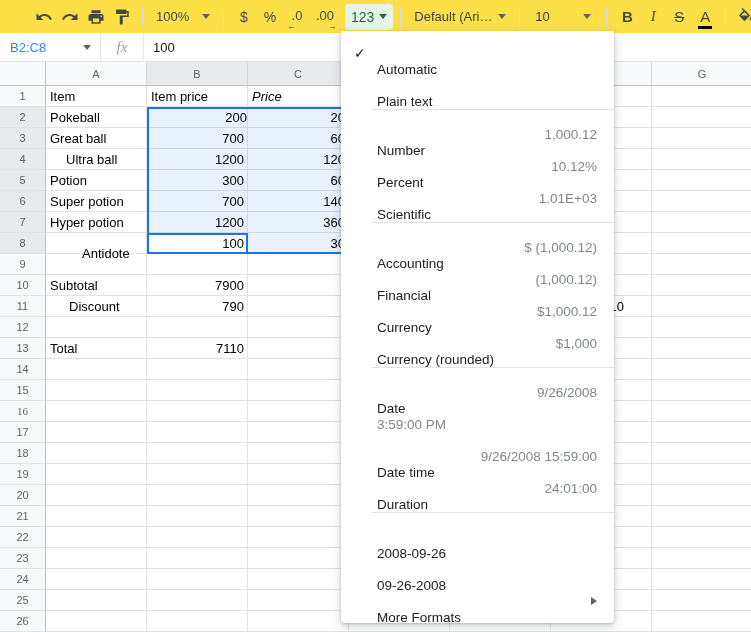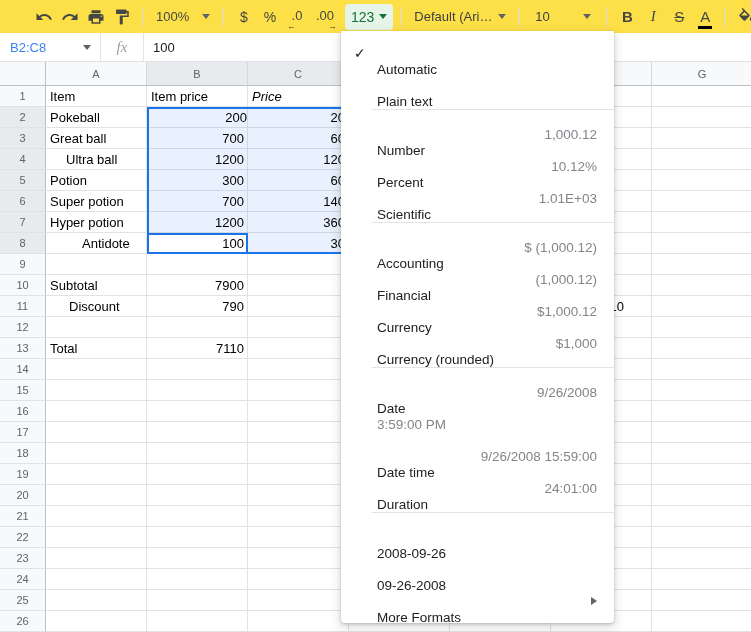--- a/index.html
+++ b/index.html
@@ -176,21 +176,21 @@
       <div class="cell right" style="left: 248px; top: 87px;">120</div>
       <div class="cell left" style="left: 46px; top: 108px;">Potion</div>
       <div class="cell right" style="left: 147px; top: 108px;">300</div>
       <div class="cell right" style="left: 248px; top: 108px;">60</div>
       <div class="cell left" style="left: 46px; top: 129px;">Super potion</div>
       <div class="cell right" style="left: 147px; top: 129px;">700</div>
       <div class="cell right" style="left: 248px; top: 129px;">140</div>
       <div class="cell left" style="left: 46px; top: 150px;">Hyper potion</div>
       <div class="cell right" style="left: 147px; top: 150px;">1200</div>
       <div class="cell right" style="left: 248px; top: 150px;">360</div>
-      <div class="cell left" style="left: 46px; top: 171px; padding-left: 36px;">Antidote</div>
+      <div class="cell left" style="left: 46px; top: 181px; padding-left: 36px;">Antidote</div>
       <div class="cell right" style="left: 147px; top: 171px;">100</div>
       <div class="cell right" style="left: 248px; top: 171px;">30</div>
       <div class="cell left" style="left: 46px; top: 213px;">Subtotal</div>
       <div class="cell right" style="left: 147px; top: 213px;">7900</div>
       <div class="cell left" style="left: 46px; top: 234px; margin-left: 19px;">Discount</div>
       <div class="cell right" style="left: 147px; top: 234px;">790</div>
       <div class="cell right indent" style="left: 551px; top: 234px;">10</div>
       <div class="cell left" style="left: 46px; top: 276px;">Total</div>
       <div class="cell right" style="left: 147px; top: 276px;">7110</div>
     </div>
@@ -213,21 +213,21 @@
       <div class="row-header sel" style="top: 129px;">6</div>
       <div class="row-header sel" style="top: 150px;">7</div>
       <div class="row-header sel" style="top: 171px;">8</div>
       <div class="row-header" style="top: 192px;">9</div>
       <div class="row-header" style="top: 213px;">10</div>
       <div class="row-header" style="top: 234px;">11</div>
       <div class="row-header" style="top: 255px;">12</div>
       <div class="row-header" style="top: 276px;">13</div>
       <div class="row-header" style="top: 297px;">14</div>
       <div class="row-header" style="top: 318px;">15</div>
-      <div class="row-header" style="top: 339px;">16</div>
+      <div class="row-header" style="top: 339px; font-family: Liberation Serif, serif;">16</div>
       <div class="row-header" style="top: 360px;">17</div>
       <div class="row-header" style="top: 381px;">18</div>
       <div class="row-header" style="top: 402px;">19</div>
       <div class="row-header" style="top: 423px;">20</div>
       <div class="row-header" style="top: 444px;">21</div>
       <div class="row-header" style="top: 465px;">22</div>
       <div class="row-header" style="top: 486px;">23</div>
       <div class="row-header" style="top: 507px;">24</div>
       <div class="row-header" style="top: 528px;">25</div>
       <div class="row-header" style="top: 549px;">26</div>

